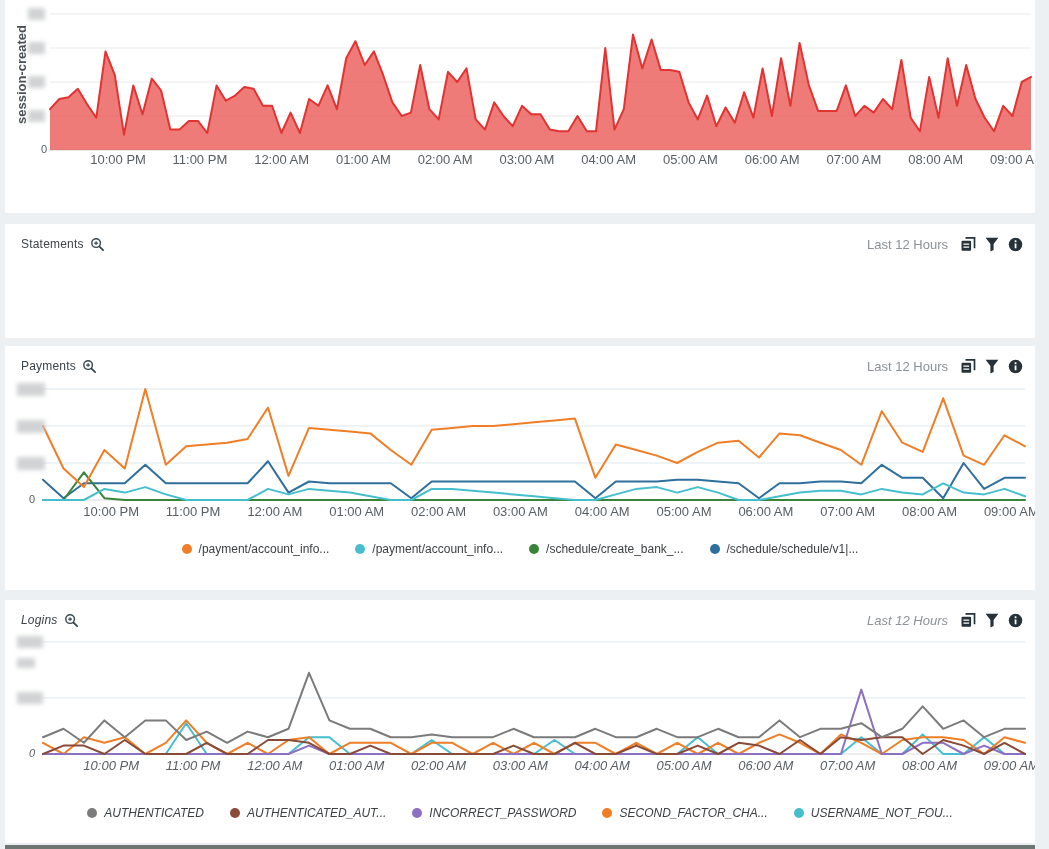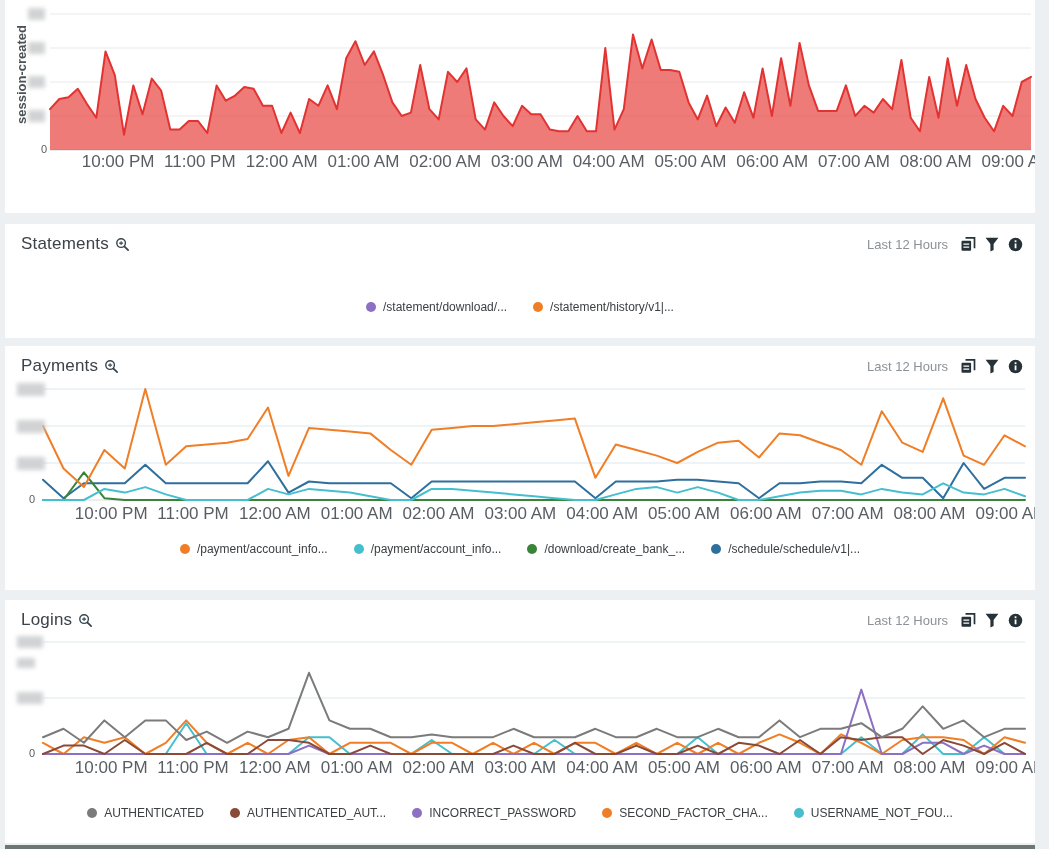--- a/index.html
+++ b/index.html
@@ -2,29 +2,29 @@
 <html><head>
 <meta charset="utf-8">
 <style>
   html,body{margin:0;padding:0;}
   body{background:#edf0f2;font-family:"Liberation Sans","DejaVu Sans",sans-serif;}
   #screen{position:relative;width:1049px;height:849px;background:#edf0f2;overflow:hidden;}
   .panel{position:absolute;left:5px;width:1030px;background:#ffffff;overflow:hidden;}
   #panel-top{top:0;height:213px;}
   #panel-statements{top:224px;height:114px;}
   #panel-payments{top:346px;height:244px;}
-  #panel-logins{top:600px;height:243px;}
+  #panel-logins{top:600px;height:243px;font-style:italic;}
   .panel-header{position:absolute;top:0;left:0;right:0;height:34px;display:flex;align-items:center;padding:6px 12px 0 16px;box-sizing:border-box;z-index:5;}
-  .panel-title{font-size:17px;color:#3c4349;letter-spacing:.2px;}
+  .panel-title{font-size:12px;color:#3c4349;letter-spacing:.2px;}
   .zoom-icon{margin-left:6px;display:inline-flex;align-items:center;cursor:pointer;}
   .header-right{margin-left:auto;display:flex;align-items:center;gap:9px;}
   .time-range{font-size:13px;color:#8b9196;margin-right:3px;cursor:pointer;}
   .hicon{display:inline-flex;align-items:center;cursor:pointer;}
   .chart-area{position:absolute;left:0;top:0;right:0;bottom:0;}
-  .x-tick{position:absolute;transform:translateX(-50%);font-size:17px;color:#585e63;white-space:nowrap;}
+  .x-tick{position:absolute;transform:translateX(-50%);font-size:13px;color:#585e63;white-space:nowrap;}
   .zero-label{position:absolute;transform:translateX(-100%);font-size:11px;color:#585e63;}
   .redacted{position:absolute;background:#c5c8c9;filter:blur(2px);border-radius:1px;opacity:.8;}
   .legend{position:absolute;left:0;right:0;display:flex;justify-content:center;align-items:center;gap:26px;font-size:12px;color:#3c4043;}
   .legend-item{display:flex;align-items:center;gap:7px;cursor:pointer;white-space:nowrap;}
   .legend-dot{width:10px;height:10px;border-radius:50%;flex:0 0 auto;}
   .y-axis-label{position:absolute;left:4px;top:0;height:150px;width:24px;display:flex;align-items:center;justify-content:center;writing-mode:vertical-rl;transform:rotate(180deg);font-size:13px;font-weight:bold;color:#4c5156;z-index:4;}
   #footer-bar{position:absolute;left:5px;top:845px;width:1030px;height:4px;background:#6e7673;}
 </style>
 </head>
 <body>
@@ -90,30 +90,20 @@
         <span class="hicon">
             <svg width="15" height="15" viewBox="0 0 16 16">
               <circle cx="8" cy="8" r="7.2" fill="#263238"></circle>
               <rect x="7.1" y="6.9" width="1.9" height="5.1" fill="#ffffff"></rect>
               <rect x="7.1" y="3.5" width="1.9" height="2" fill="#ffffff"></rect>
             </svg>
           </span>
       </div>
     </div>
     <div class="chart-area"></div>
-    <div class="legend" style="top:76px;">
-        <div class="legend-item">
-          <span class="legend-dot" style="background: rgb(141, 111, 196);"></span>
-          <span>/statement/download/...</span>
-        </div>
-        <div class="legend-item">
-          <span class="legend-dot" style="background: rgb(240, 126, 38);"></span>
-          <span>/statement/history/v1|...</span>
-        </div>
-      </div>
   </section>
 
   <section class="panel" id="panel-payments">
     <div class="panel-header">
       <span class="panel-title">Payments</span>
       <span class="zoom-icon">
         <svg width="15" height="15" viewBox="0 0 16 16">
             <circle cx="6.5" cy="6.5" r="4.6" fill="none" stroke="#37474f" stroke-width="1.5"></circle>
             <path d="M10.2 10.2 L14 14" stroke="#37474f" stroke-width="1.9" stroke-linecap="round"></path>
             <path d="M6.5 4.4v4.2 M4.4 6.5h4.2" stroke="#37474f" stroke-width="1.2"></path>
@@ -174,21 +164,21 @@
         <div class="legend-item">
           <span class="legend-dot" style="background: rgb(240, 126, 38);"></span>
           <span>/payment/account_info...</span>
         </div>
         <div class="legend-item">
           <span class="legend-dot" style="background: rgb(69, 191, 206);"></span>
           <span>/payment/account_info...</span>
         </div>
         <div class="legend-item">
           <span class="legend-dot" style="background: rgb(57, 132, 57);"></span>
-          <span>/download/create_bank_...</span>
+          <span>/schedule/create_bank_...</span>
         </div>
         <div class="legend-item">
           <span class="legend-dot" style="background: rgb(46, 111, 158);"></span>
           <span>/schedule/schedule/v1|...</span>
         </div>
       </div>
   </section>
 
   <section class="panel" id="panel-logins">
     <div class="panel-header">

